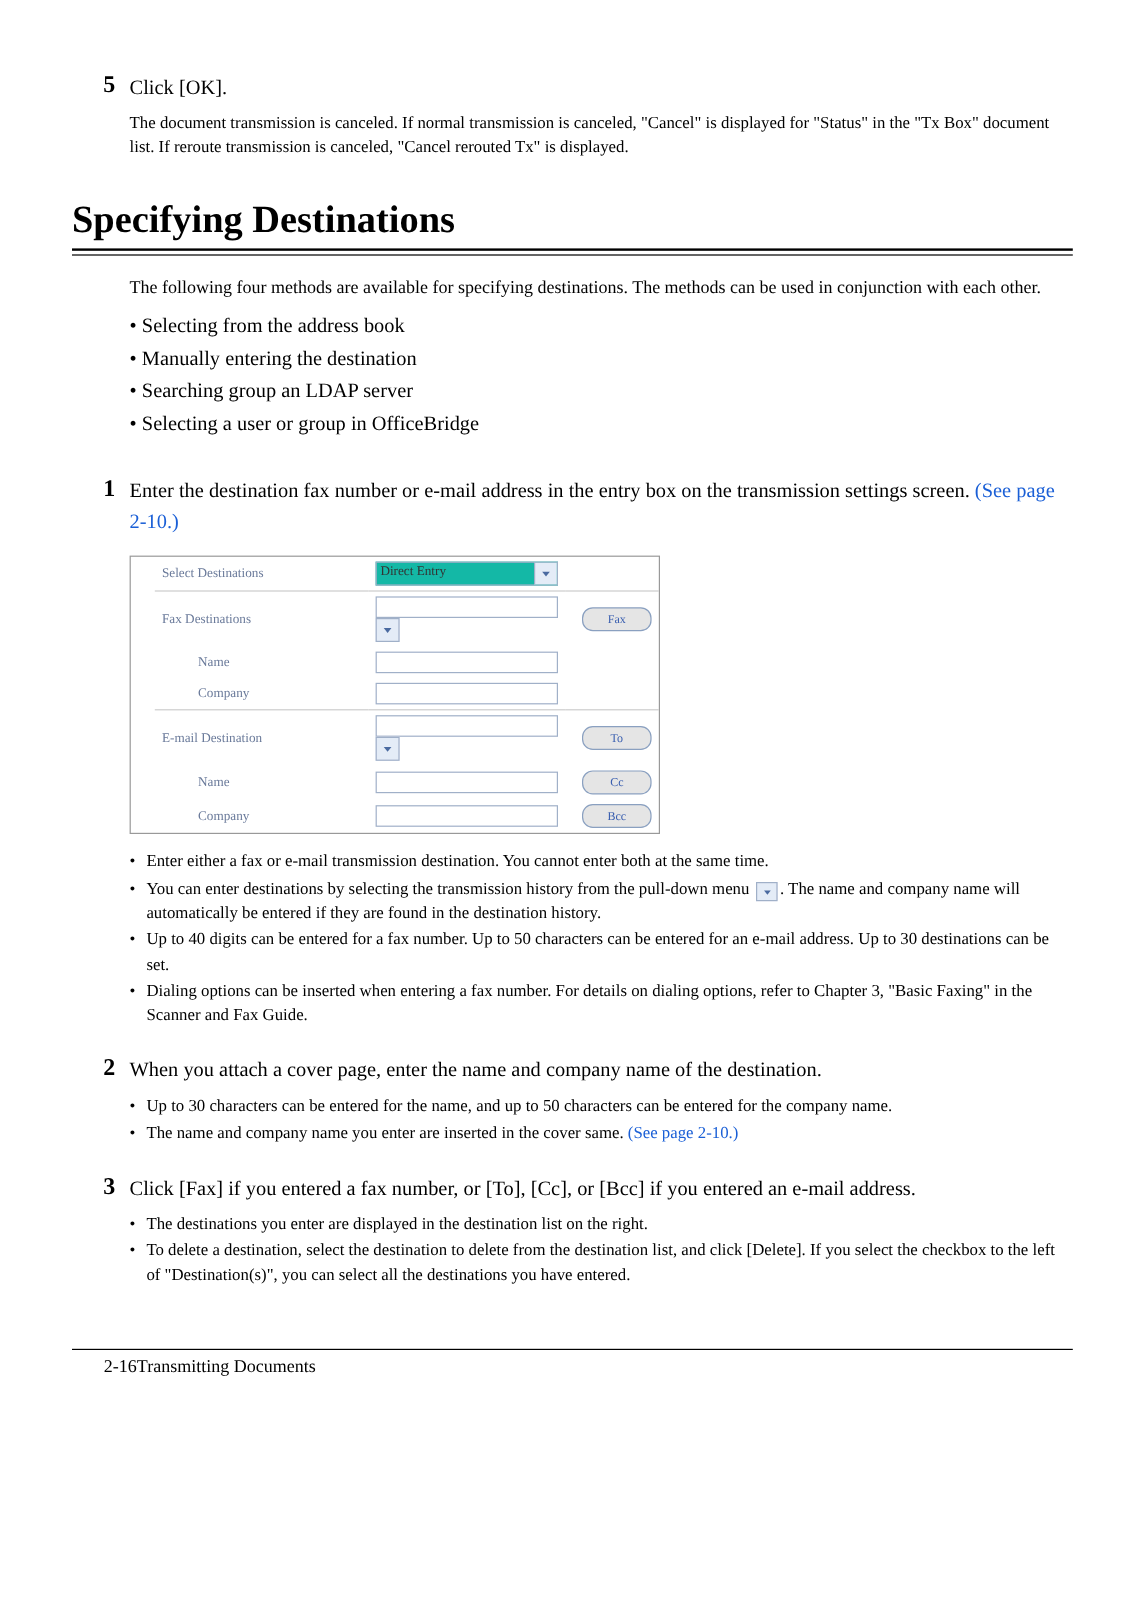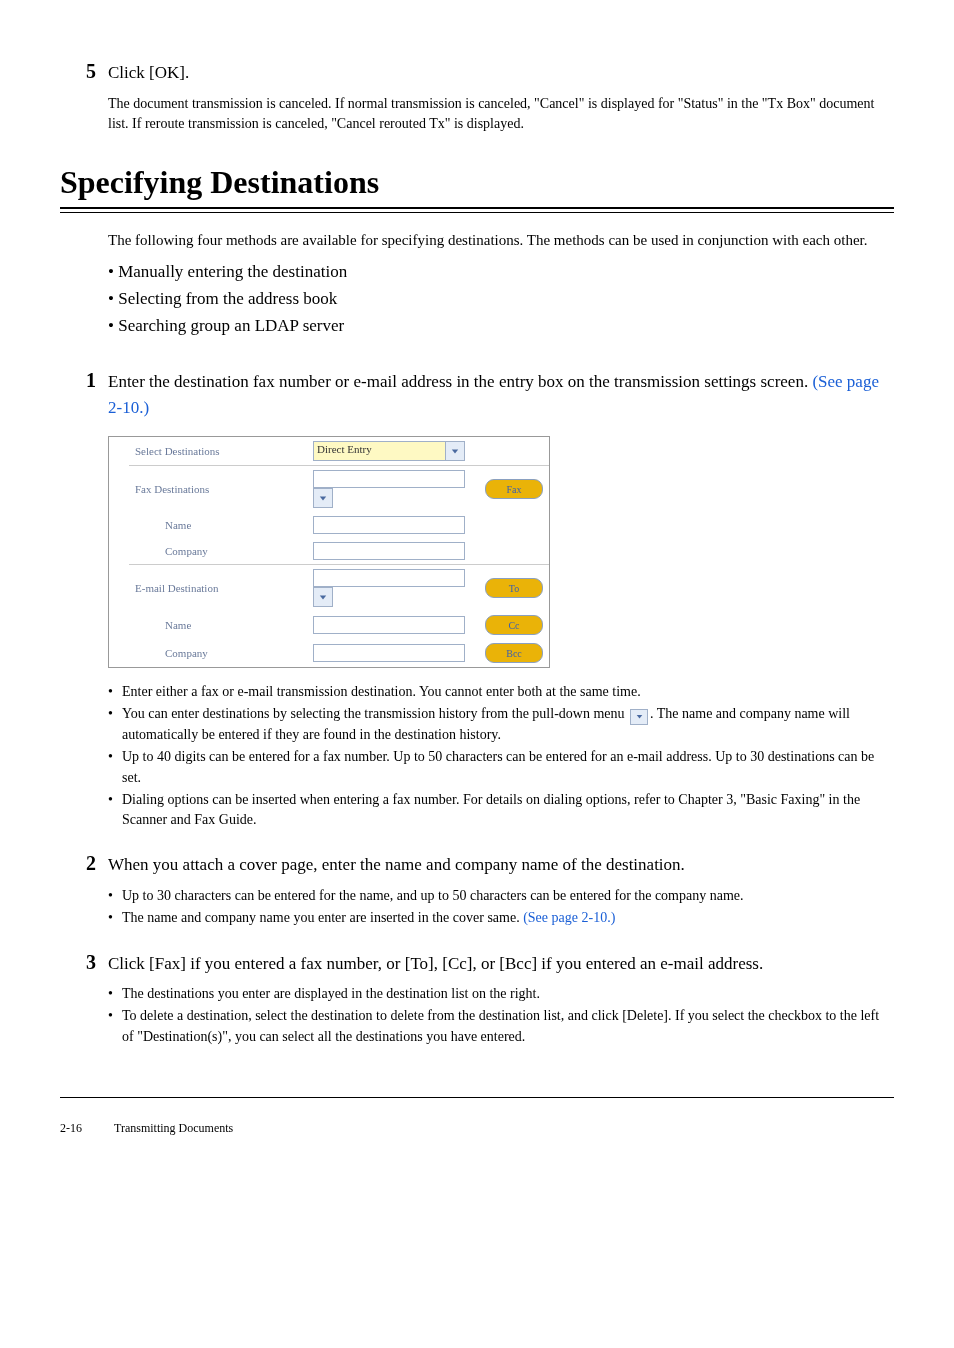--- a/index.html
+++ b/index.html
@@ -101,21 +101,21 @@
   }
   .screenshot td.label-col { width: 145px; }
   .screenshot td.indent { padding-left: 36px; }
   .ss-row-border td { border-bottom: 1px solid #ccc; }
   .combo {
     display: inline-flex;
     align-items: stretch;
     border: 1px solid #a0b0c8;
     height: 18px;
     width: 150px;
-    background: #fef9c3;
+    background: #14b8a6;
   }
   .combo .txt { flex: 1; padding: 1px 3px; font-size: 11px; color: #333; }
   .combo .arrow {
     width: 18px;
     background: #e4ecf7;
     border-left: 1px solid #a0b0c8;
     display: flex;
     align-items: center;
     justify-content: center;
   }
@@ -141,21 +141,21 @@
     display: inline-flex;
     align-items: center;
     justify-content: center;
     min-width: 40px;
     height: 18px;
     border: 1px solid #8aa0c0;
     border-radius: 9px;
     color: #3a5fb0;
     font-size: 10px;
     padding: 0 8px;
-    background: #eab308;
+    background: #e5e5e5;
     margin-left: 8px;
   }
   .sub-bullets {
     margin-left: 48px;
     font-size: 14px;
     line-height: 1.45;
     margin-bottom: 22px;
   }
   .sub-bullets .li {
     display: flex;
@@ -172,45 +172,47 @@
     border: 1px solid #a0b0c8;
     background: #e4ecf7;
     align-items: center; justify-content: center;
     vertical-align: -2px;
     margin: 0 2px;
   }
   .inline-drop svg { width: 7px; height: 7px; }
   .footer {
     margin-top: 50px;
     border-top: 1px solid #000;
-    padding-top: 23px;
-    font-size: 12px;
+    padding-top: 6px;
+    font-size: 15px;
     display: flex;
+    text-align: right;
   }
   .footer .pg { width: 54px; }
 </style>
 </head>
 <body>
 
 <div class="page">
 
   <div class="step-row">
     <div class="step-num">5</div>
     <div class="step-text">Click [OK].</div>
   </div>
   <div class="note-block">The document transmission is canceled. If normal transmission is canceled, "Cancel" is displayed for "Status" in the "Tx Box" document list. If reroute transmission is canceled, "Cancel rerouted Tx" is displayed.</div>
 
   <h1 class="section-title">Specifying Destinations</h1>
   <div class="double-rule"></div>
 
   <div class="intro">The following four methods are available for specifying destinations. The methods can be used in conjunction with each other.</div>
   <div class="bullets">
+    <div>Selecting from the address book</div>
     <div>Manually entering the destination</div>
-    <div>Selecting from the address book</div>
     <div>Searching group an LDAP server</div>
+    <div>Selecting a user or group in OfficeBridge</div>
   </div>
 
 
   <div class="step-row">
     <div class="step-num">1</div>
     <div class="step-text">
       <span>Enter the destination fax number or e-mail address in the entry box on the transmission settings screen. </span><span class="link">(See page 2-10.)</span>
     </div>
   </div>
 

